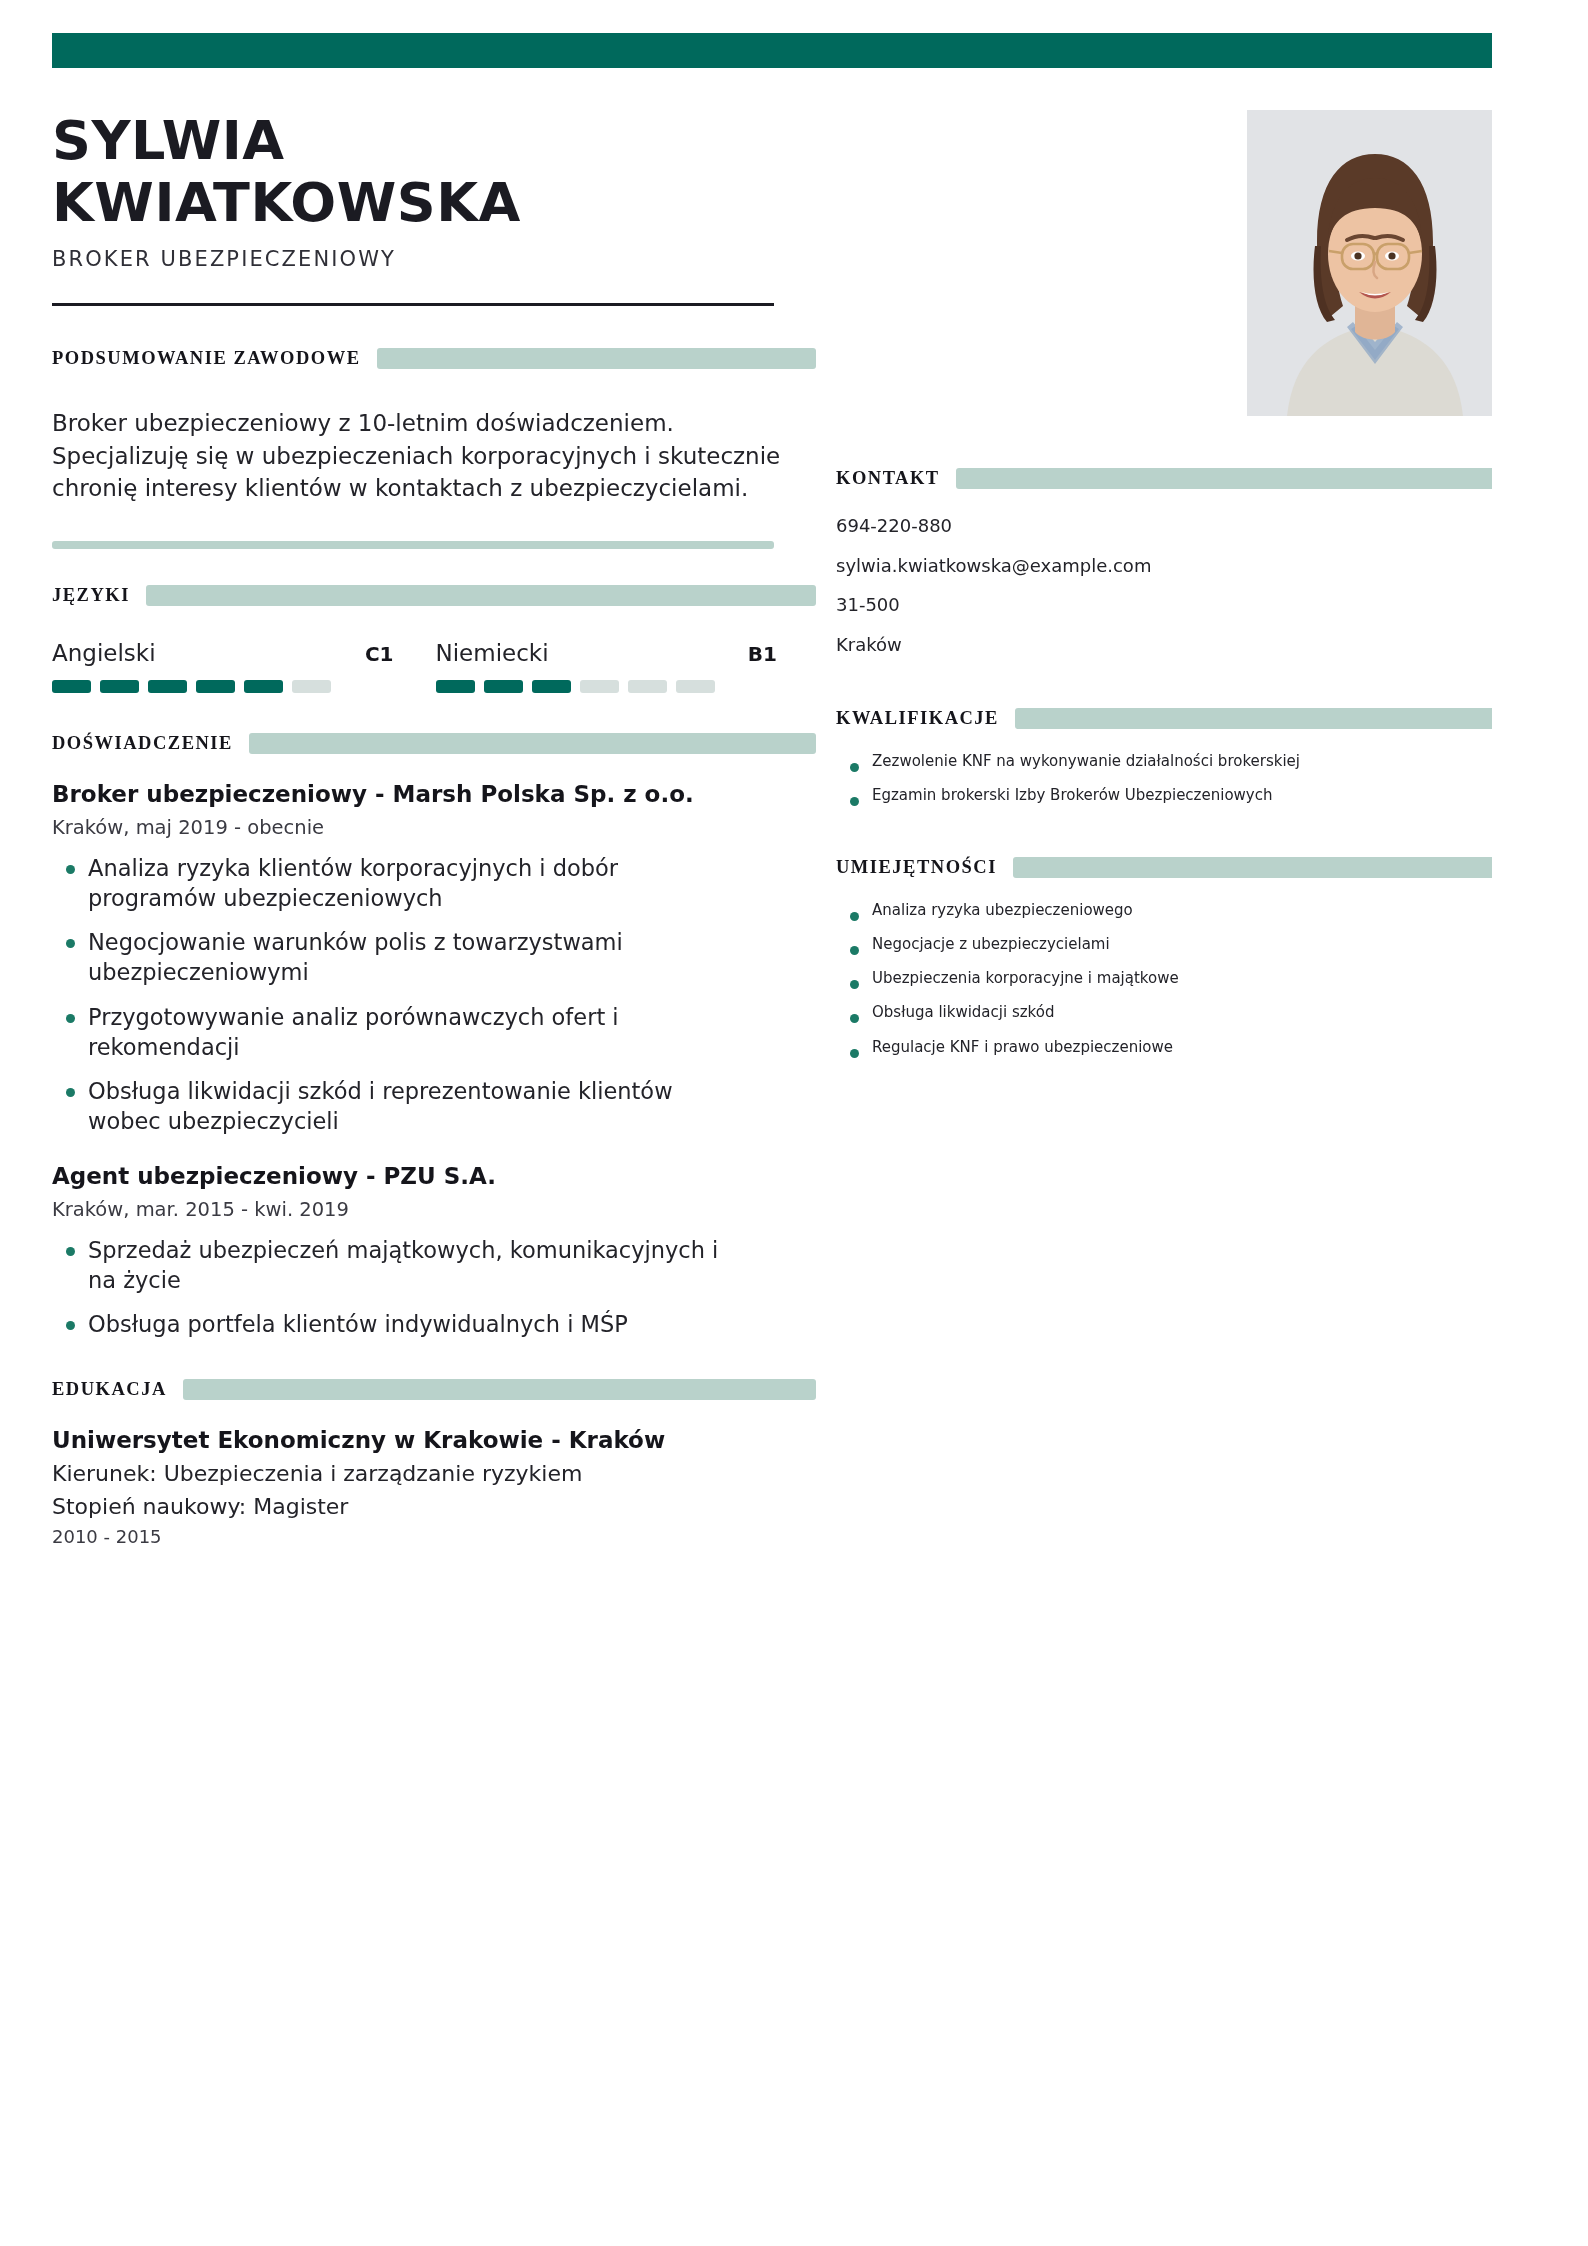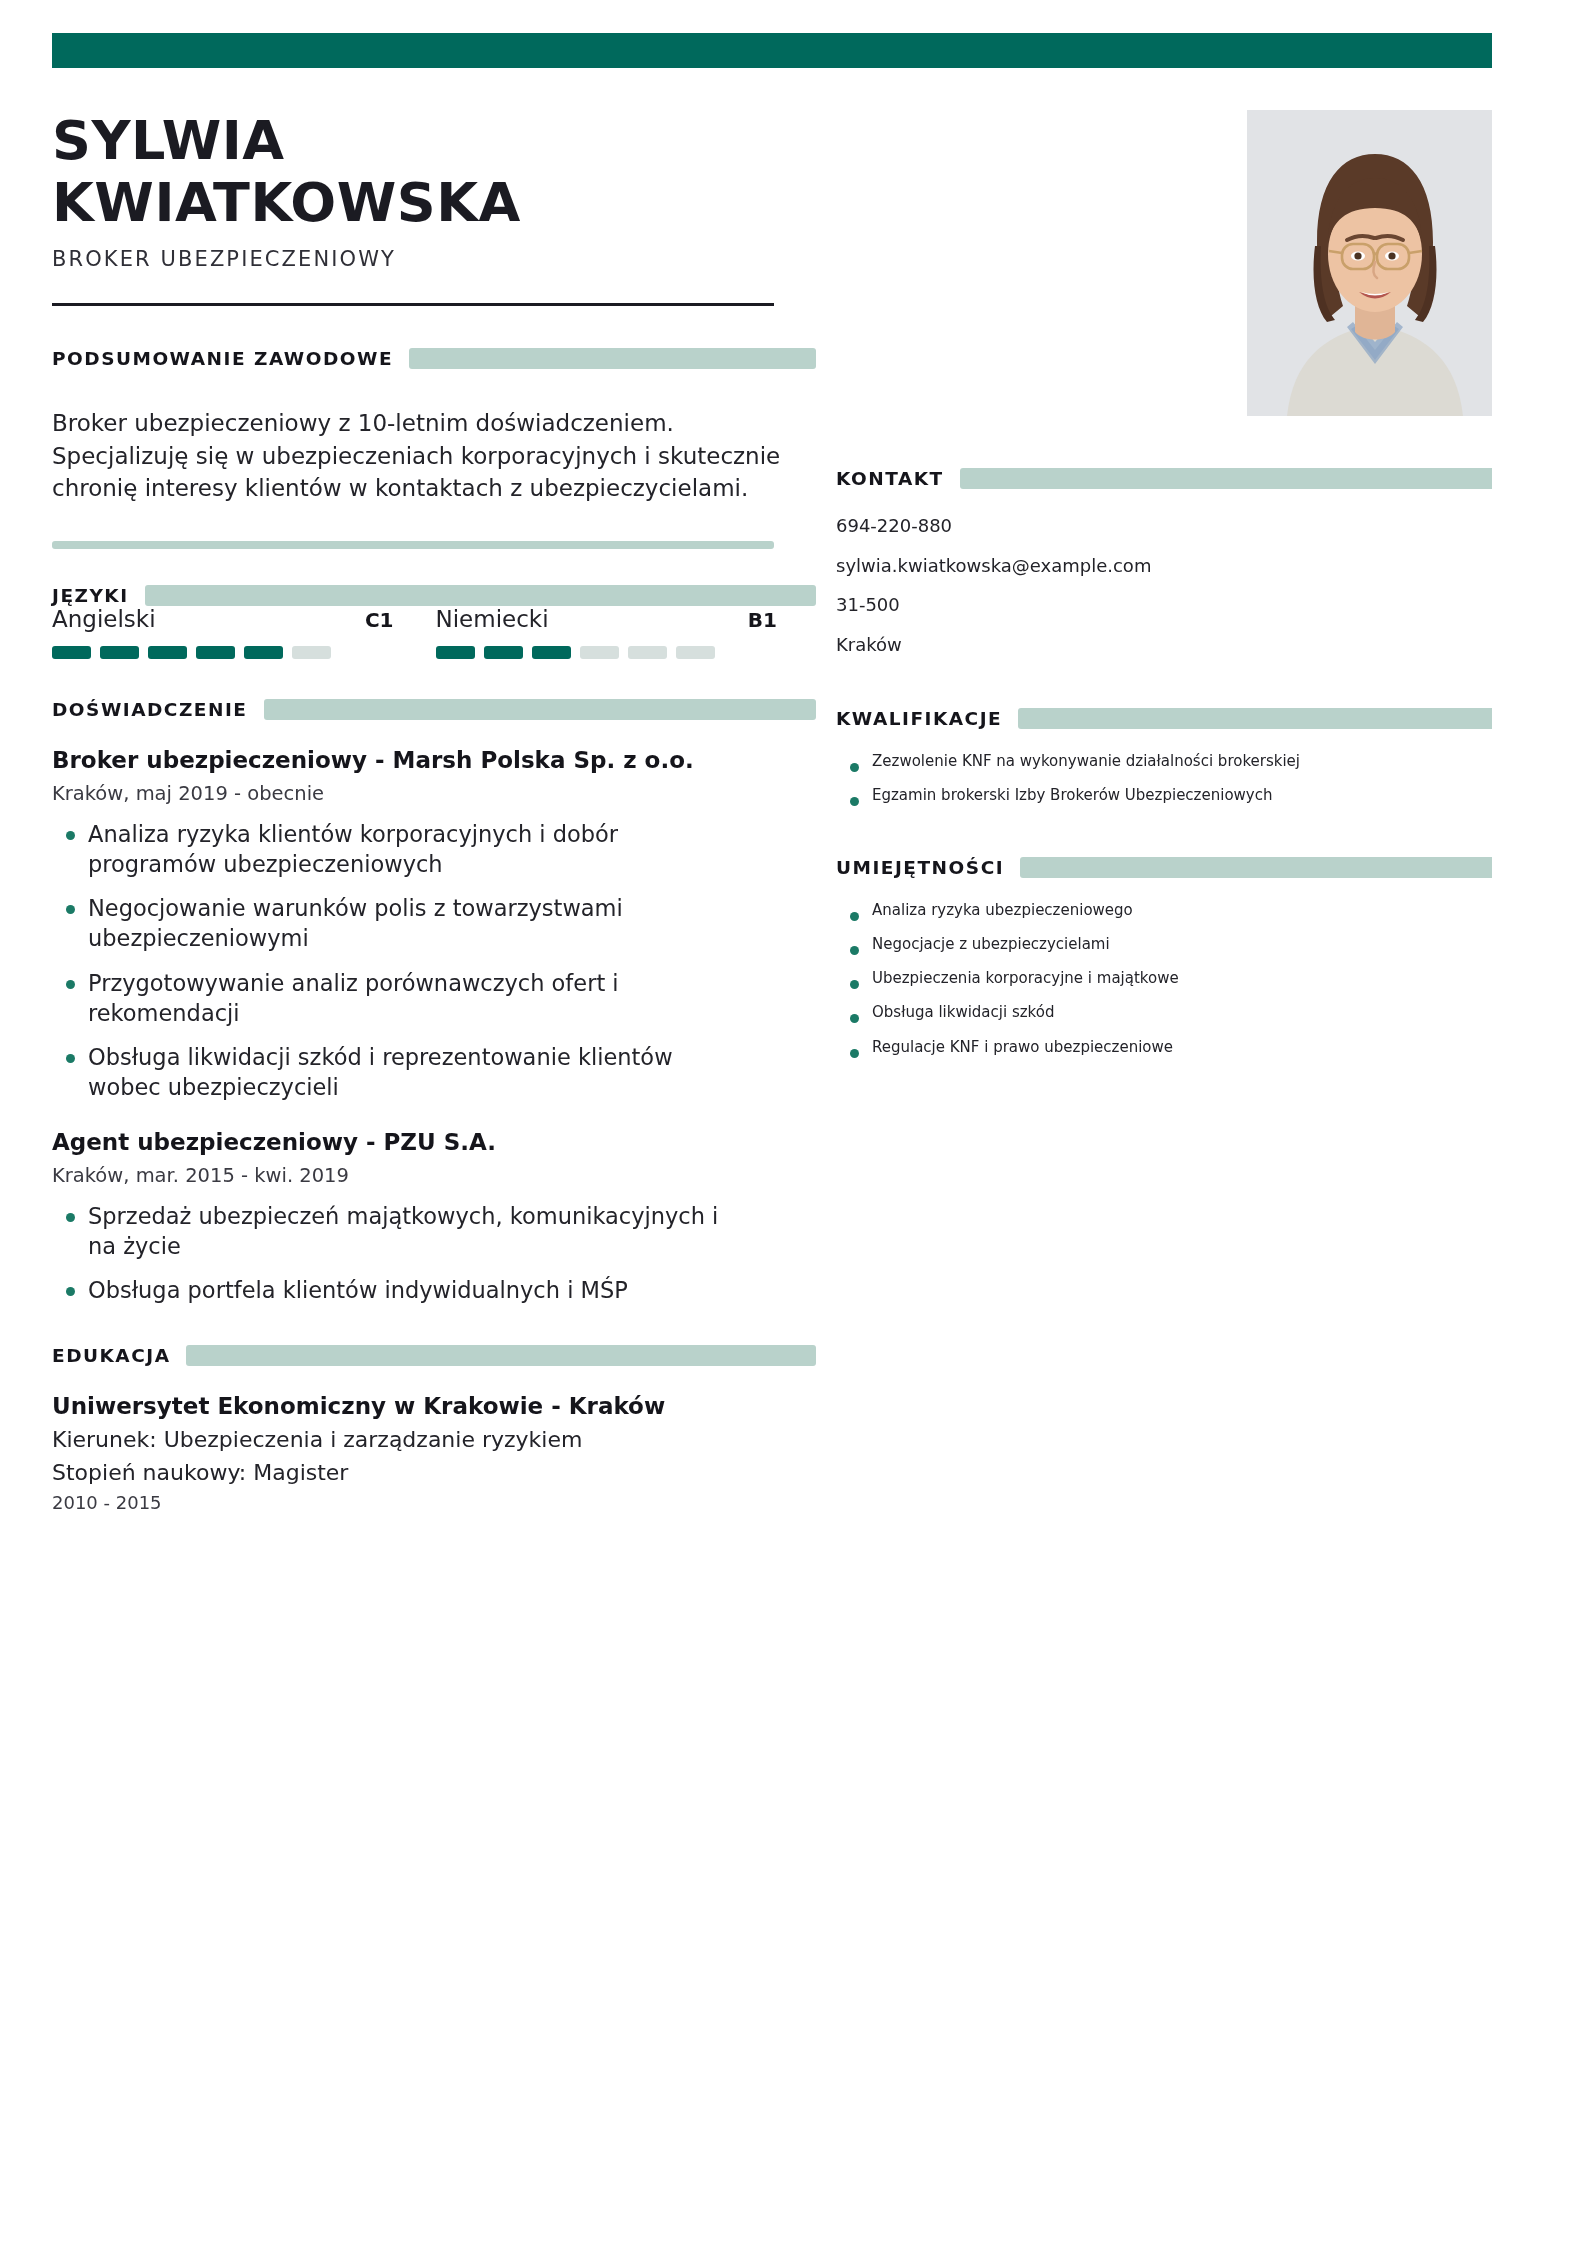--- a/index.html
+++ b/index.html
@@ -83,20 +83,21 @@
     gap: 16px;
   }
 
   .sec-head-title {
     font-size: 18.5px;
     font-weight: 700;
     letter-spacing: 1.5px;
     color: #15151b;
     text-transform: uppercase;
     white-space: nowrap;
+    font-family: Liberation Serif, serif;
   }
 
   .sec-head-bar {
     flex: 1 1 auto;
     height: 21px;
     background: #b9d2cb;
     border-radius: 3px;
   }
 
   
@@ -111,20 +112,21 @@
   .thin-rule {
     margin-top: 36px;
     width: 722px;
     height: 8px;
     background: #b9d2cb;
     border-radius: 3px;
   }
 
   
   .lang-wrap {
+    margin-top: 34px;
     display: flex;
     gap: 12px;
     width: 755px;
   }
 
   .lang-block { width: 50%; padding-right: 30px; }
 
   .lang-row {
     display: flex;
     justify-content: space-between;

